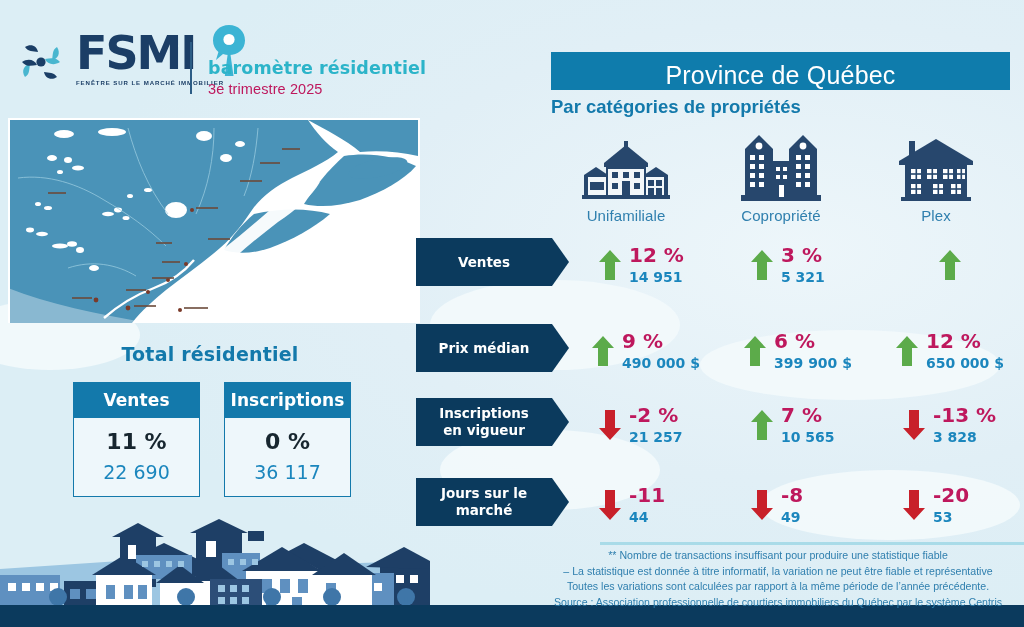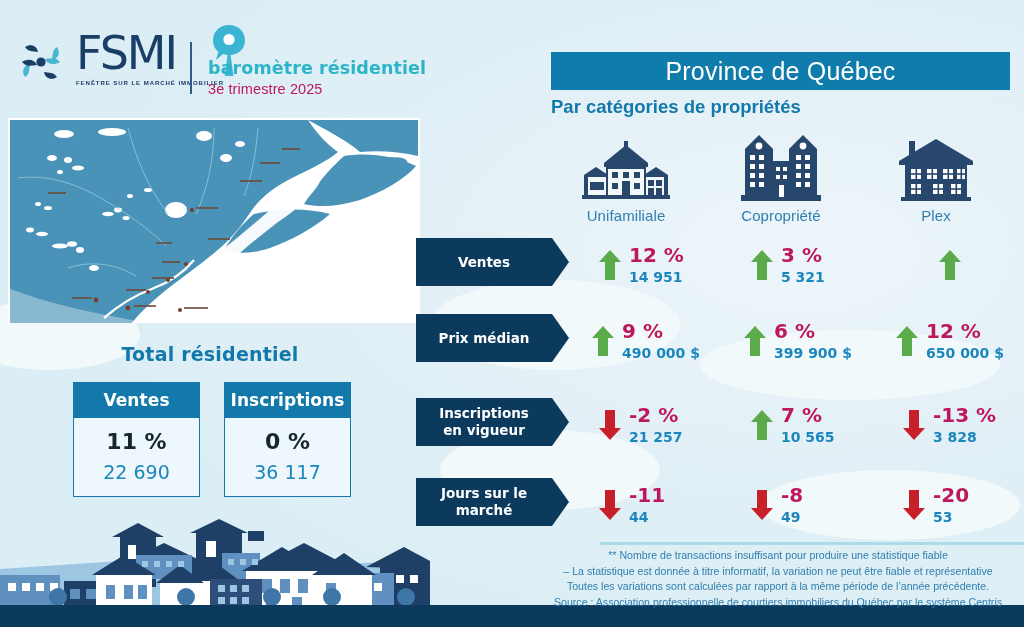--- a/index.html
+++ b/index.html
@@ -30,21 +30,21 @@
   }
   
   .logo-wrap {
     position: absolute; left: 18px; top: 30px;
     display: flex; align-items: flex-start; gap: 12px;
   }
   .logo-mark { width: 46px; height: 48px; flex: 0 0 auto; margin-top: 8px;}
   .logo-text { position: relative; }
   .logo-word {
     font-family: "DejaVu Sans", sans-serif;
-    font-weight: 400;
+    font-weight: 700;
     font-size: 46px;
     letter-spacing: -2px;
     color: #1b3e66;
     line-height: 1;
   }
   .logo-tag {
     font-family: "Liberation Sans", sans-serif;
     font-size: 6.1px;
     letter-spacing: .9px;
     color: #1b3e66;
@@ -102,21 +102,21 @@
   
   .city { position: absolute; left: 0; bottom: 0; width: 430px; height: 110px; }
   .bottom-band {
     position: absolute; left: 0; bottom: 0; width: 1024px; height: 22px;
     background: #0b3a5d;
   }
   
   .prov-bar {
     position: absolute; left: 551px; top: 52px; width: 459px; height: 38px;
     background: #0f7cac;
-    display: flex; align-items: center; justify-content: center;
+    display: flex; align-items: flex-end; justify-content: center;
   }
   .prov-bar span {
     color: #fff; font-size: 25px; letter-spacing: .2px;
   }
   .cat-title {
     position: absolute; left: 551px; top: 96px; width: 459px;
     text-align: left;
     font-family: Liberation Sans, sans-serif;
     font-weight: 700; font-size: 18.5px; color: #1379ab;
   }
@@ -584,21 +584,21 @@
         </div>
       </div>
       <div class="cell" style="left:304px;">
         <svg class="arrow" viewBox="0 0 22 30">
             <path d="M11 0 L22 12 H16 V30 H6 V12 H0 Z" fill="#5cab4a"></path>
           </svg>
       </div>
     </div>
   </div>
 
-  <div class="row" style="top:314px; height:54px;">
+  <div class="row" style="top:324px; height:54px;">
     <div class="tag-wrap">
       <div class="tag" style="width: 136px; height: 48px; --h: 48px;">
         <span>Prix médian</span>
       </div>
     </div>
     <div class="cells">
       <div class="cell" style="left:0px;">
         <svg class="arrow" viewBox="0 0 22 30">
             <path d="M11 0 L22 12 H16 V30 H6 V12 H0 Z" fill="#5cab4a"></path>
           </svg>

